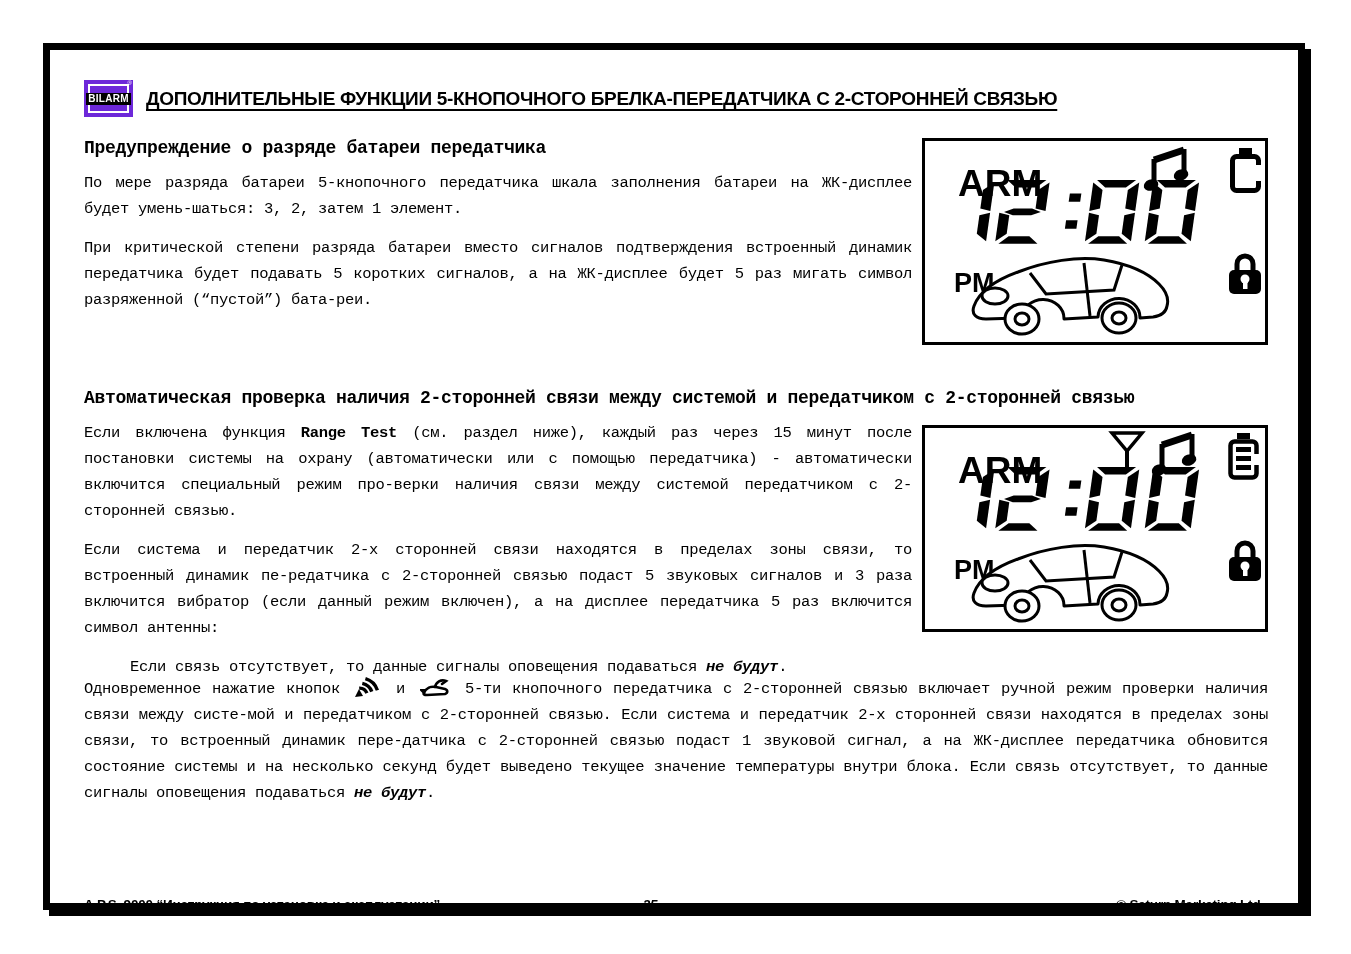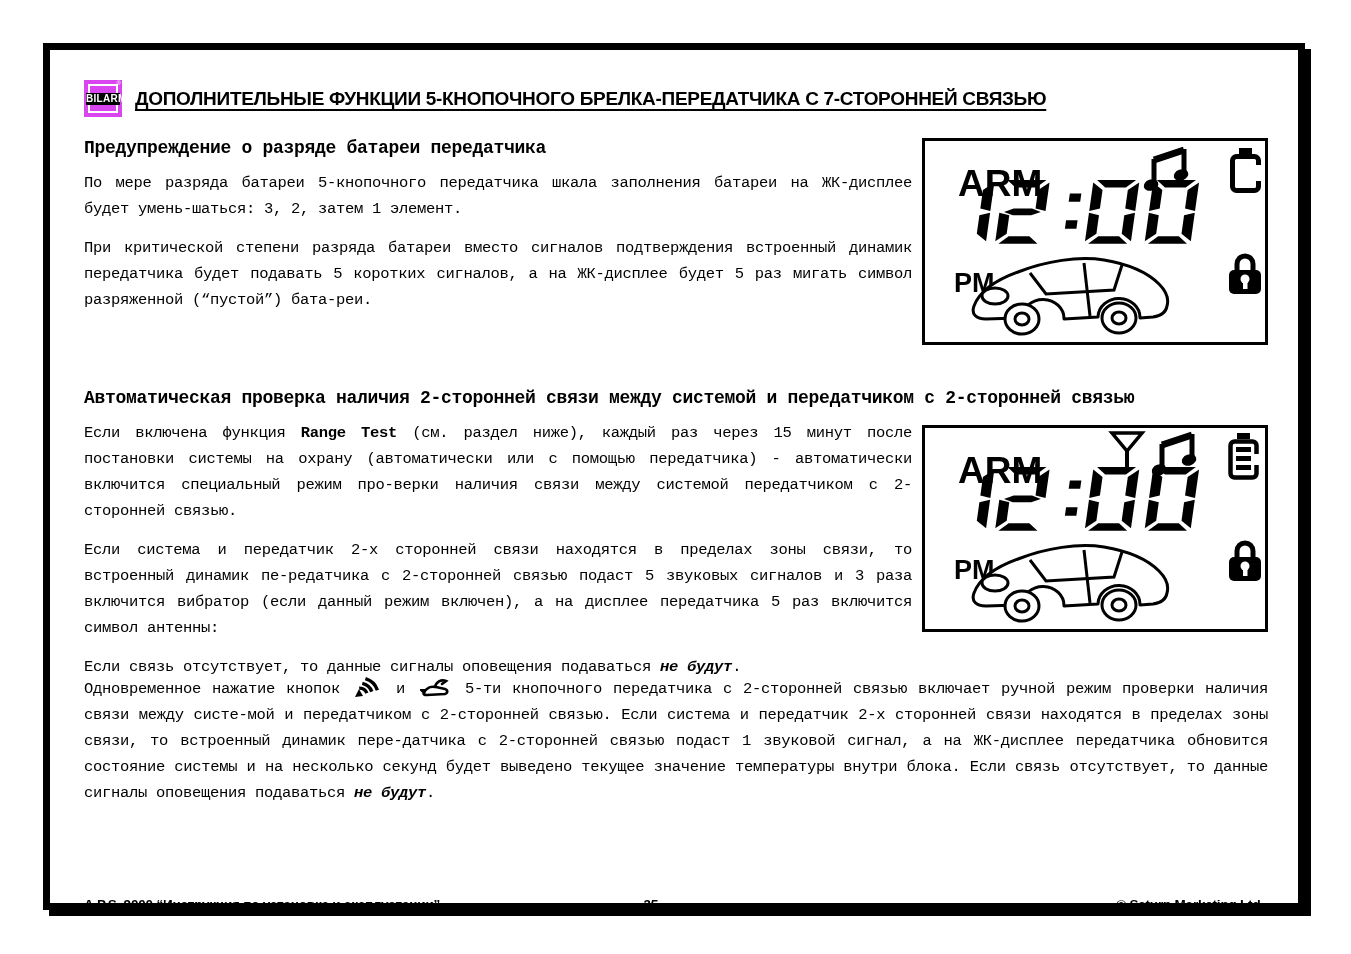--- a/index.html
+++ b/index.html
@@ -1,36 +1,36 @@
 <!DOCTYPE html>
 <html><head>
 <meta charset="utf-8">
 <style>
   html,body{margin:0;padding:0;background:#fff;}
   body{width:1351px;height:954px;position:relative;font-family:"Liberation Sans",sans-serif;color:#000;}
   .page{position:absolute;left:43px;top:43px;width:1248px;height:853px;border:7px solid #000;
         box-shadow:6px 6px 0 0 #000;background:#fff;}
   .header{position:absolute;left:34px;top:30px;display:flex;align-items:center;gap:13px;}
-  .logo{position:relative;width:38px;height:37px;background:#d946ef;flex:0 0 auto;}
+  .logo{position:relative;width:49px;height:37px;background:#6d28d9;flex:0 0 auto;}
   .logo::before{content:"";position:absolute;inset:4px;border:2px solid #fff;}
   .logo-text{position:absolute;left:2px;right:2px;top:50%;transform:translateY(-50%);
              text-align:center;color:#fff;background:#000;font-size:10px;font-weight:700;
              letter-spacing:.3px;line-height:12px;}
   .logo-reg{position:absolute;top:0px;right:1px;color:#fff;font-size:6px;line-height:6px;}
   .doc-title{font-size:19px;font-weight:700;letter-spacing:-0.3px;
              text-decoration:underline;text-decoration-thickness:2px;text-underline-offset:4px;white-space:nowrap;}
   .section{position:absolute;left:34px;font-family:Liberation Mono, monospace;}
   #sec1{top:88px;width:828px;}
   #sec2{top:338px;width:1184px;}
   #sec3{top:626px;width:1184px;}
   .sec-heading{font-size:18px;font-weight:700;letter-spacing:-0.3px;margin:0 0 12px 0;white-space:nowrap;}
   .para-col{width:828px;}
   .para-full{width:1184px;}
   .para{font-size:15.5px;line-height:26px;letter-spacing:-0.3px;margin:0 0 13px 0;text-align:justify;}
-  .para.gap-top{margin-top:9px;}
+  .para.gap-top{margin-top:9px;margin-left:46px;}
   .lcd{position:absolute;left:872px;}
   #lcd1{top:88px;}
   #lcd2{top:375px;}
   .lcd-frame{fill:#fff;stroke:#000;stroke-width:3;}
   .lcd text{font-family:"Liberation Sans",sans-serif;}
   .lcd-arm{font-size:37px;font-weight:700;letter-spacing:0px;}
   .lcd-pm{font-size:27px;font-weight:700;}
   .segs polygon,.segs rect{fill:#000;}
   .footer{position:absolute;left:34px;top:808px;width:1180px;display:flex;align-items:baseline;
           font-size:13.5px;font-weight:700;letter-spacing:-0.2px;margin-top:39px;}
@@ -43,21 +43,21 @@
 </head>
 <body>
 
 <div class="page">
 
   <div class="header">
     <div class="logo">
       <span class="logo-text">BILARM</span>
       <span class="logo-reg">®</span>
     </div>
-    <div class="doc-title">ДОПОЛНИТЕЛЬНЫЕ ФУНКЦИИ 5-КНОПОЧНОГО БРЕЛКА-ПЕРЕДАТЧИКА С 7-СТОРОННЕЙ СВЯЗЬЮ</div>
+    <div class="doc-title">ДОПОЛНИТЕЛЬНЫЕ ФУНКЦИИ 5-КНОПОЧНОГО БРЕЛКА-ПЕРЕДАТЧИКА С 2-СТОРОННЕЙ СВЯЗЬЮ</div>
   </div>
 
   <div class="section" id="sec1">
     <div class="sec-heading">Предупреждение о разряде батареи передатчика</div>
     <div class="para-col">
       <p class="para"><span>По мере разряда батареи 5-кнопочного передатчика шкала заполнения батареи на ЖК-дисплее будет умень-шаться: 3, 2, затем 1 элемент.</span></p>
       <p class="para"><span>При критической степени разряда батареи вместо сигналов подтверждения встроенный динамик передатчика будет подавать 5 коротких сигналов, а на ЖК-дисплее будет 5 раз мигать символ разряженной (“пустой”) бата-реи.</span></p>
     </div>
   </div>
 

